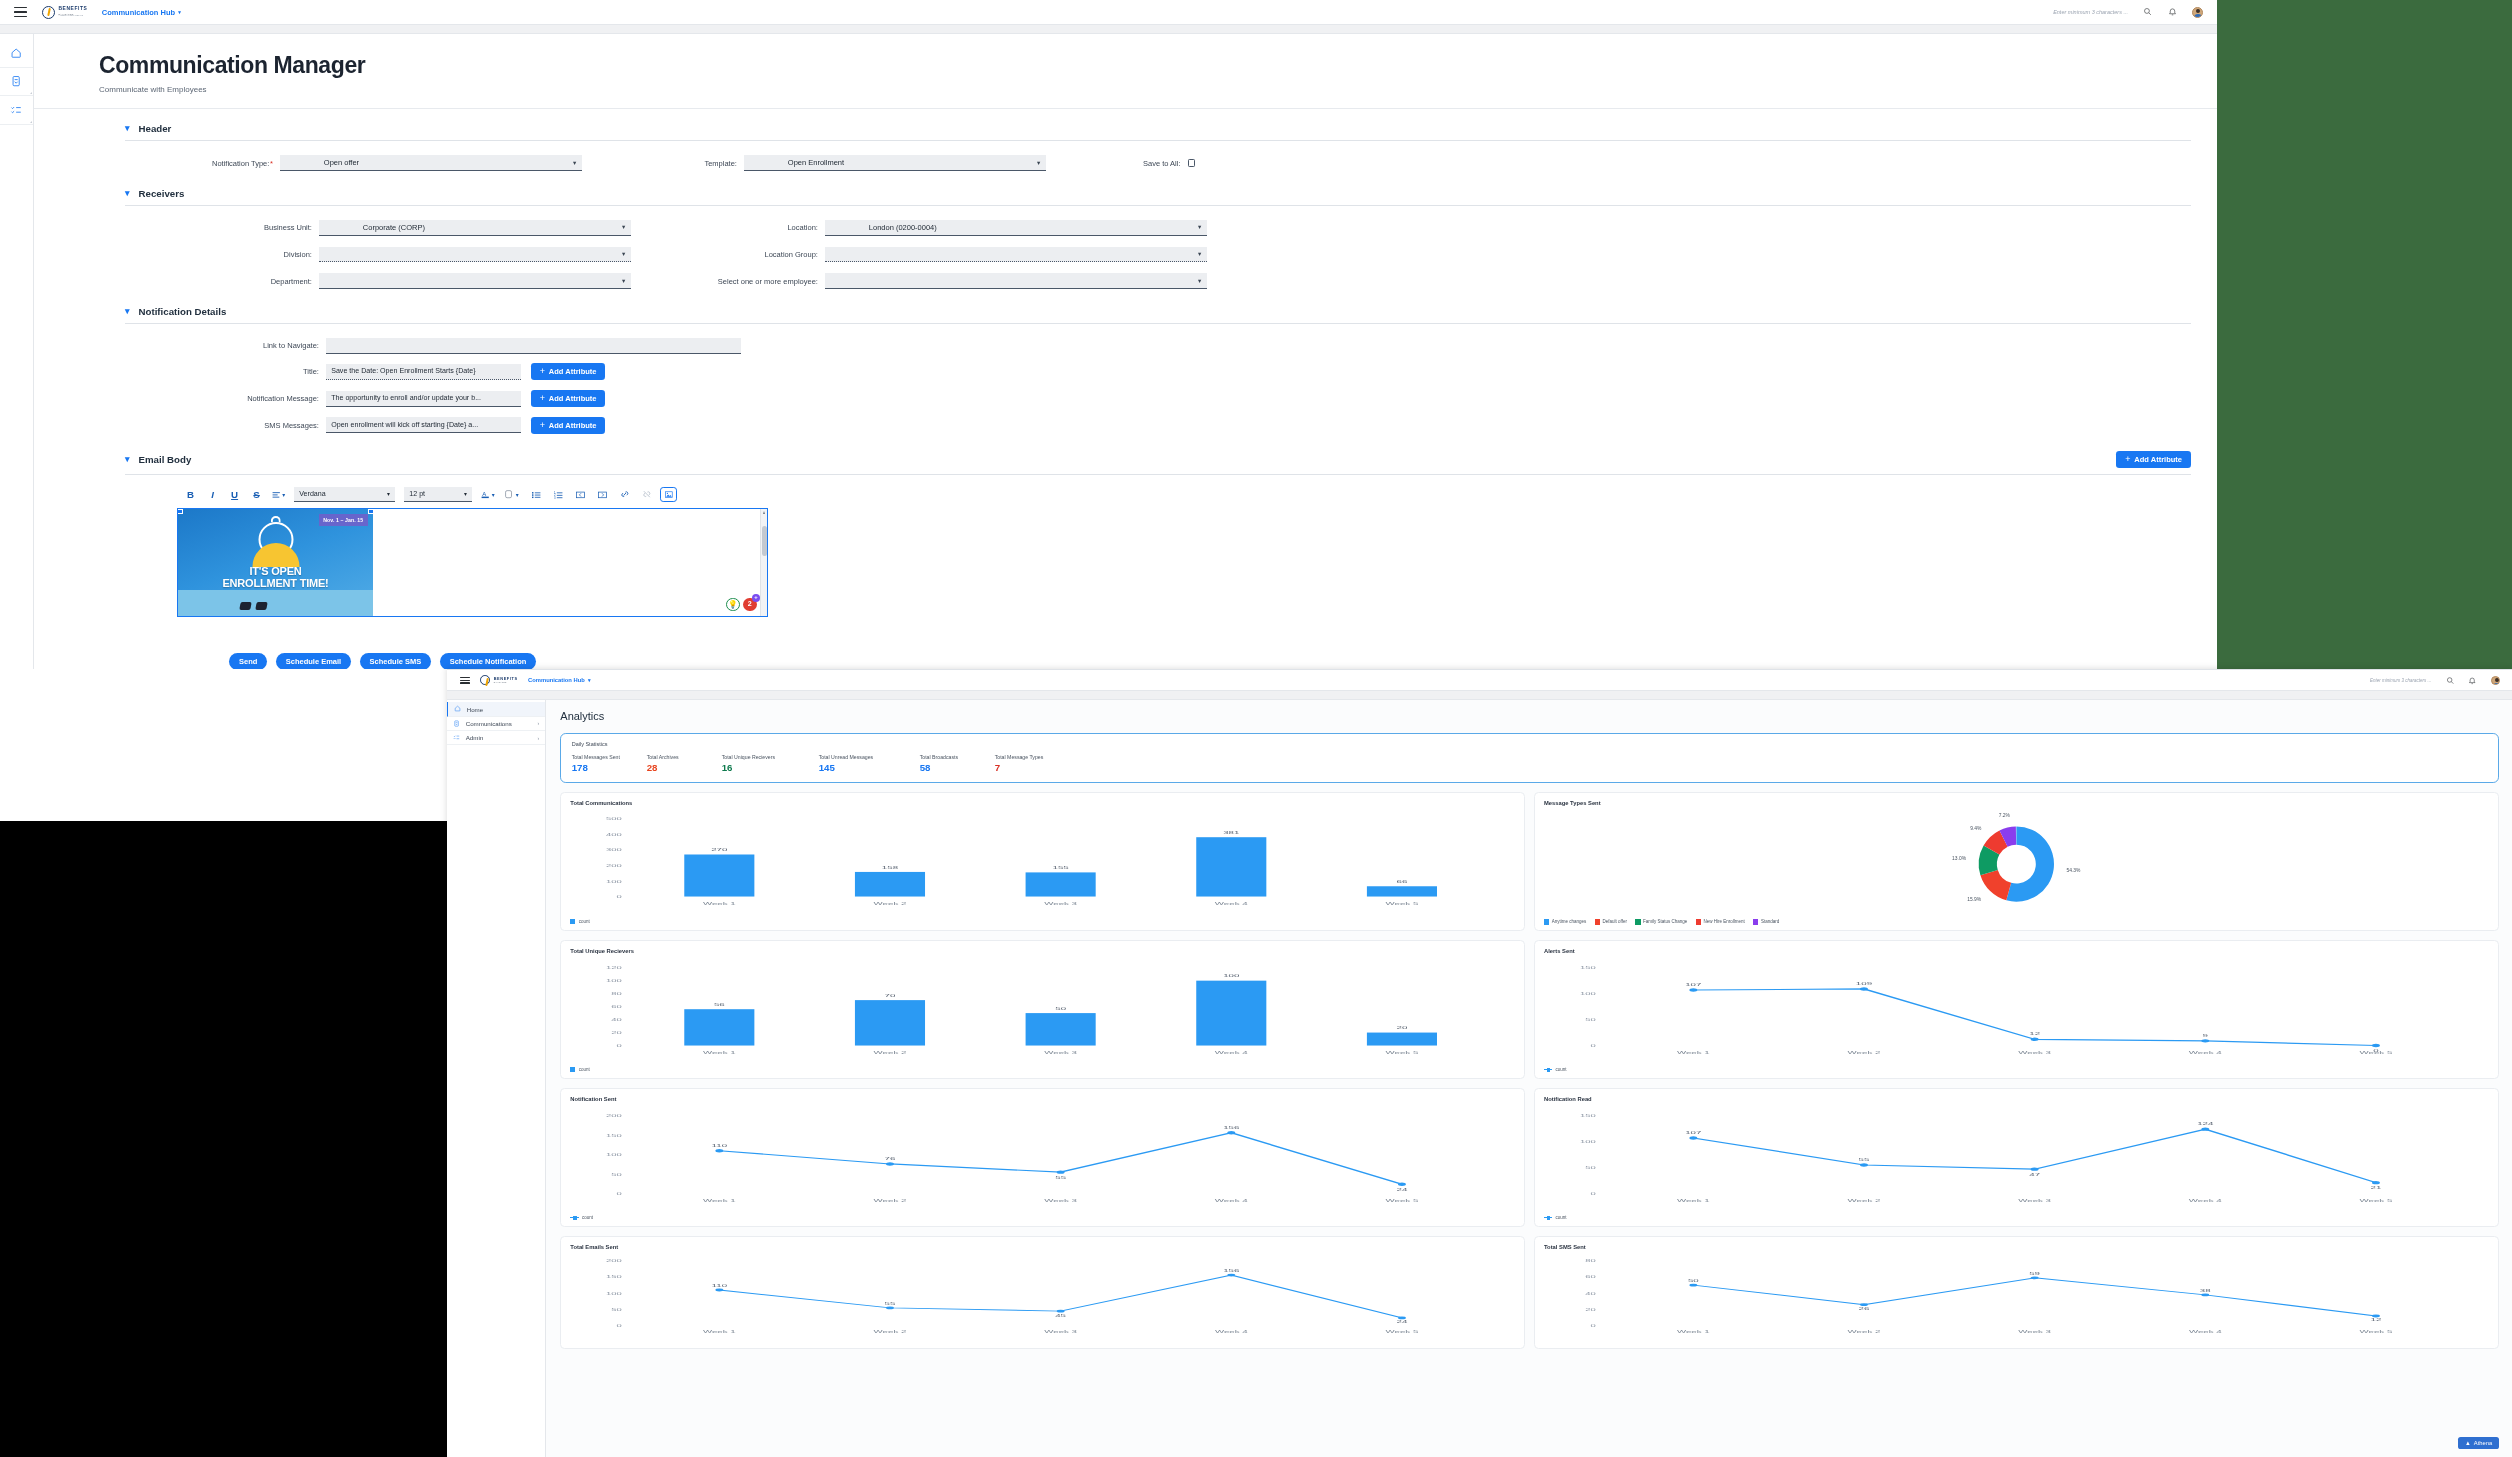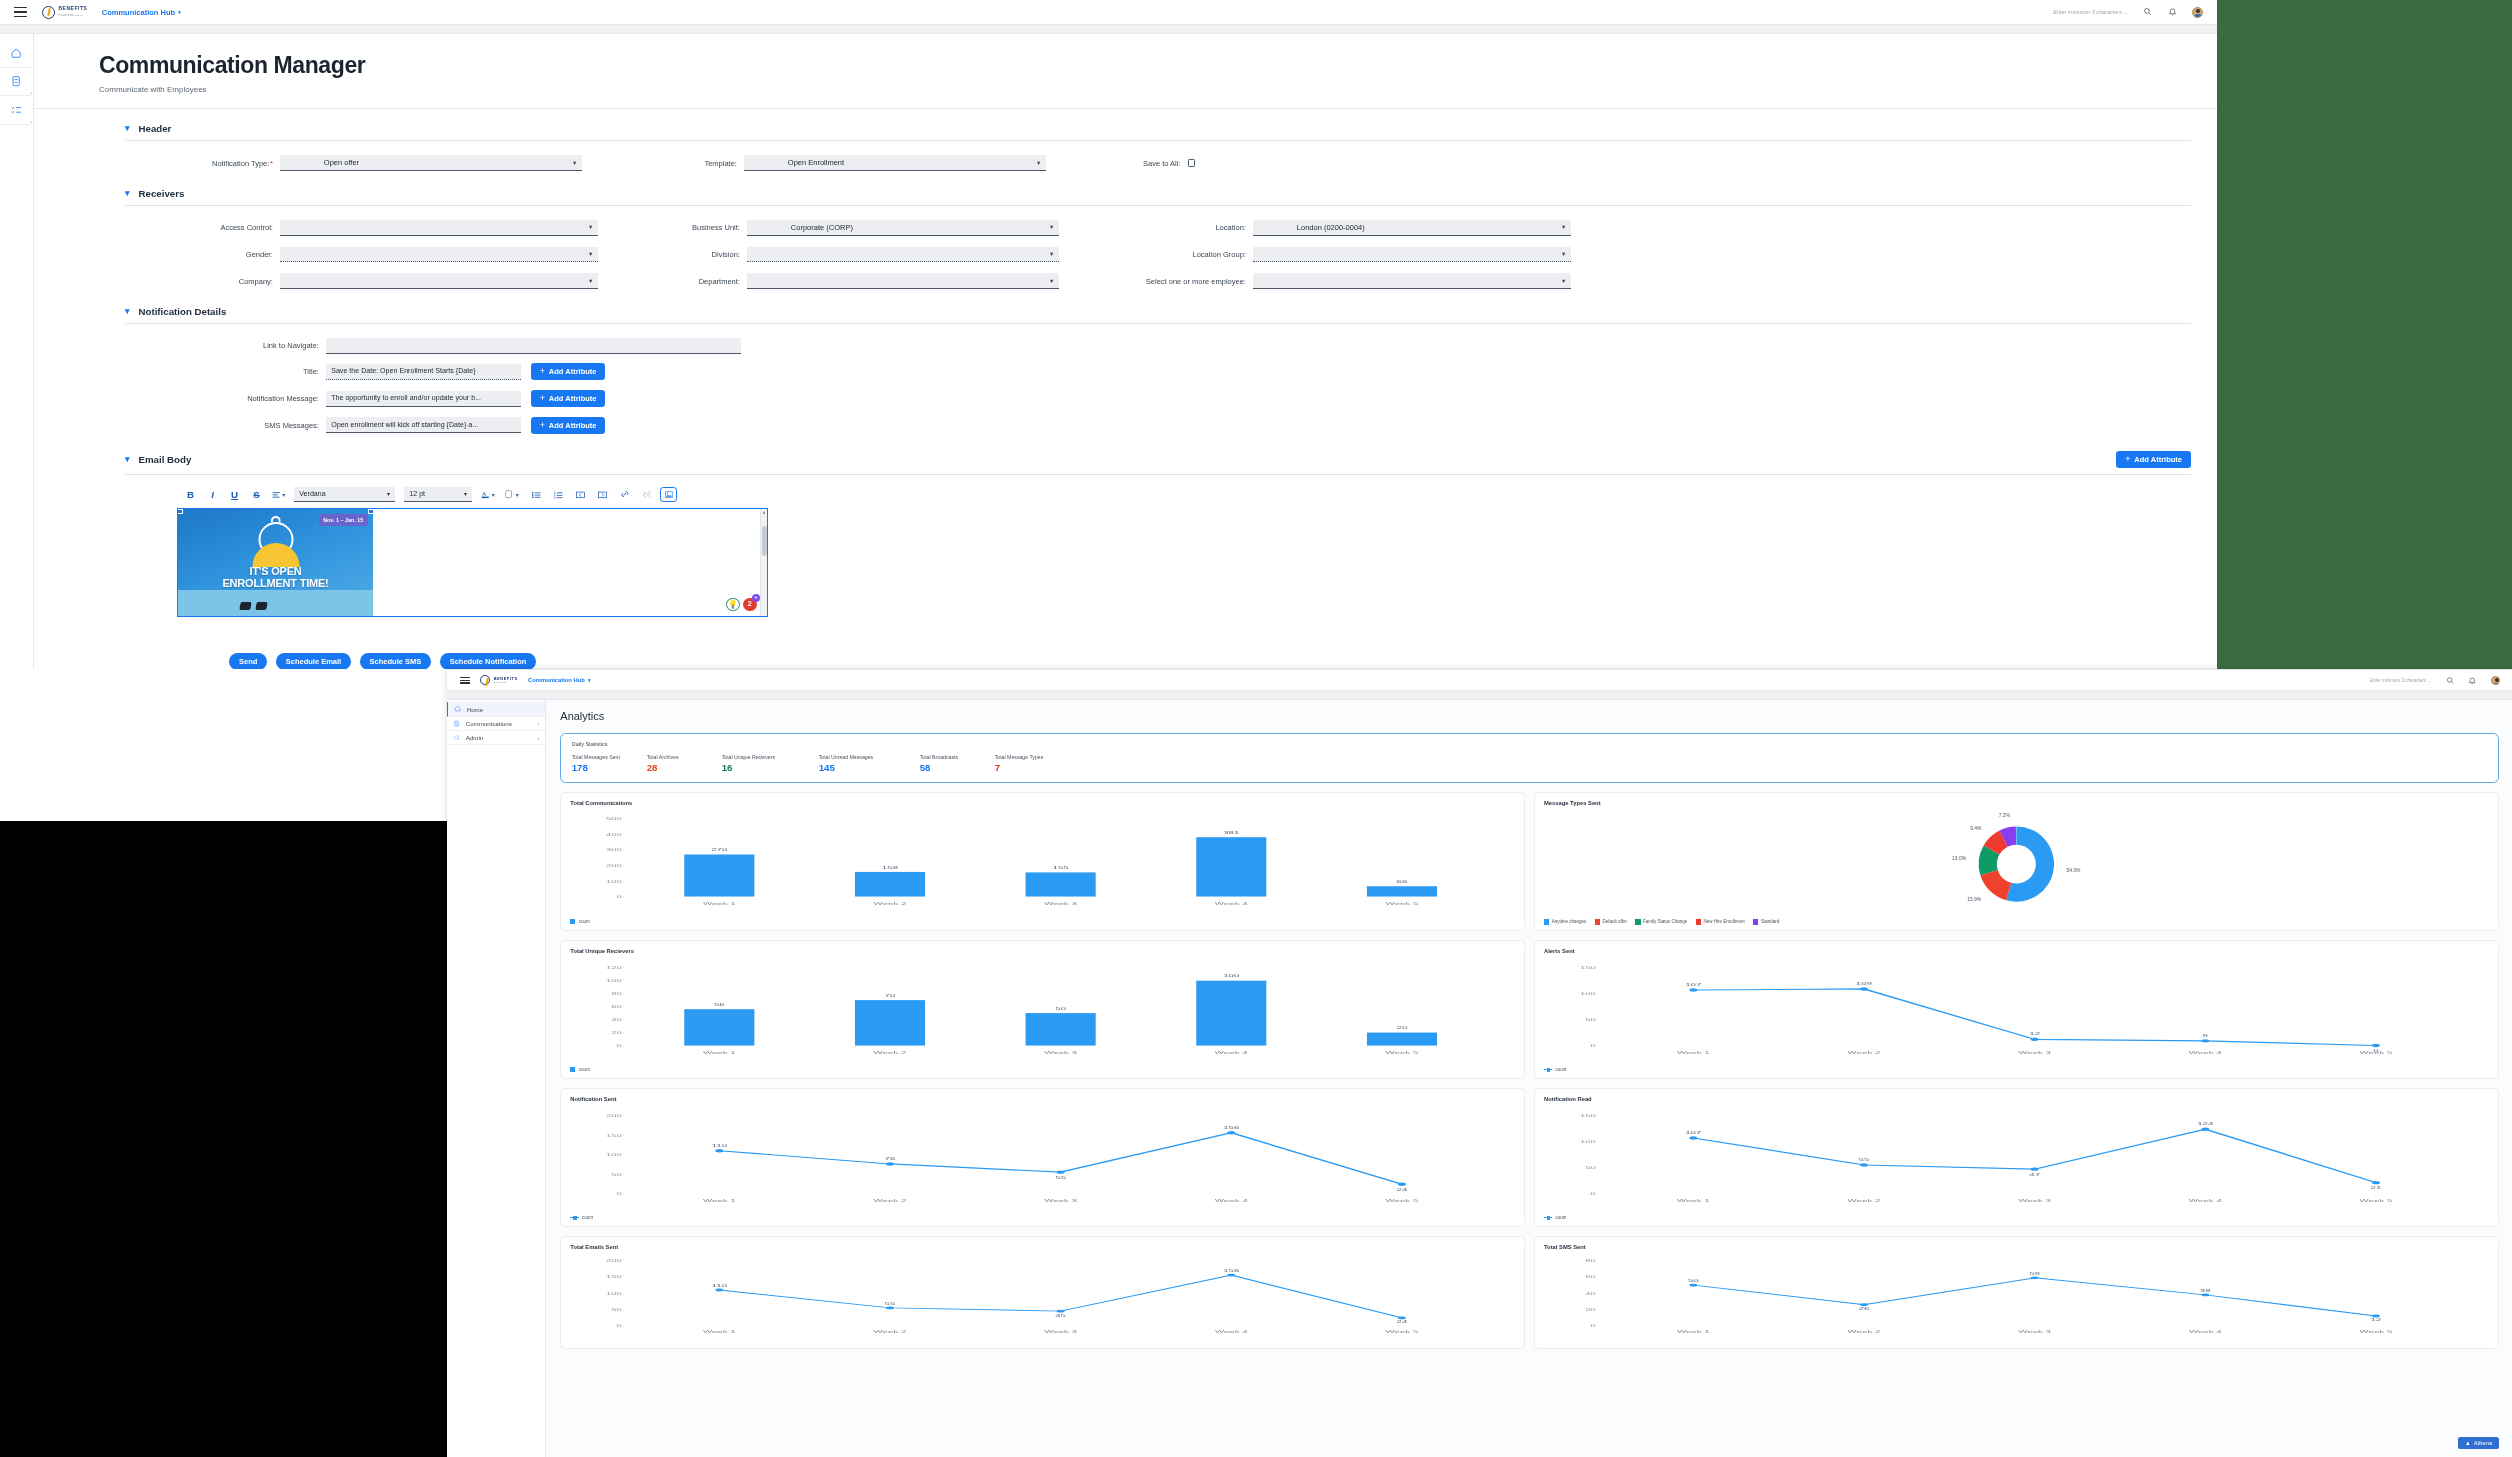--- a/index.html
+++ b/index.html
@@ -85,21 +85,21 @@
   .fsel.empty .v { color: transparent; }
   .cbox { width: 7.8px; height: 8.4px; border: 0.9px solid #4a5768; border-radius: 1.3px;
     background: #fff; cursor: pointer; }
 
   .col1 .flabel { width: 110px; }
   .col2 .flabel { width: 104px; }
   .col3 .flabel { width: 149px; }
   .w-nt { width: 302px; }
   .w-tm { width: 302px; }
   .w-bu { width: 312px; }
-  .w-loc { width: 318px; }
+  .w-loc { width: 382px; }
 
   .stack { display: flex; flex-direction: column; gap: 11px; }
 
   .link-input { background: #eceef1; border-bottom: 1px solid #4a5768; height: 15.6px; width: 415px; }
   .txt-input { background: #eceef1; border-bottom: 1px solid #4a5768; height: 16px; width: 195px;
     display: flex; align-items: center; padding: 0 5.2px; font-size: 7.1px; color: #222b36;
     overflow: hidden; white-space: nowrap; }
   .txt-input.dotted { border-bottom-style: dotted; }
   .btn-attr { background: #1877f2; color: #fff; border-radius: 3.2px; height: 17px;
     display: inline-flex; align-items: center; gap: 3.9px; padding: 0 9px;
@@ -337,43 +337,20 @@
           </div>
         </div>
 
         <div class="sect">
           <div class="sect-head">
             <span class="chev">▾</span>
             <span class="sect-title">Receivers</span>
           </div>
           <div class="sect-rule"></div>
           <div class="frow" style="padding-left:45px;">
-            <div class="stack">
-              <div class="fgroup col1">
-                <div class="flabel">Access Control:</div>
-                <div class="fsel w-nt empty" style="width:318px;">
-                  <span class="v"></span>
-                  <span class="dd">▾</span>
-                </div>
-              </div>
-              <div class="fgroup col1">
-                <div class="flabel">Gender:</div>
-                <div class="fsel dotted empty" style="width:318px;">
-                  <span class="v"></span>
-                  <span class="dd">▾</span>
-                </div>
-              </div>
-              <div class="fgroup col1">
-                <div class="flabel">Company:</div>
-                <div class="fsel empty" style="width:318px;">
-                  <span class="v"></span>
-                  <span class="dd">▾</span>
-                </div>
-              </div>
-            </div>
 
             <div class="stack" style="margin-left:45px;">
               <div class="fgroup col2">
                 <div class="flabel">Business Unit:</div>
                 <div class="fsel w-bu">
                   <span class="v">Corporate (CORP)</span>
                   <span class="dd">▾</span>
                 </div>
               </div>
               <div class="fgroup col2">

